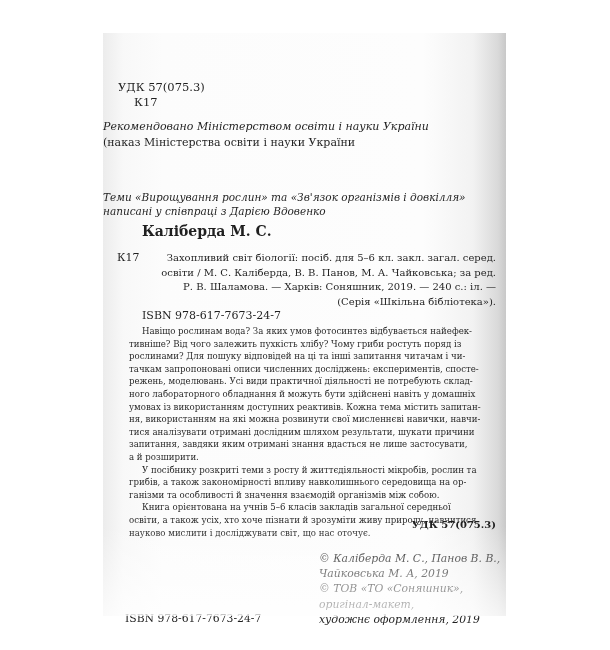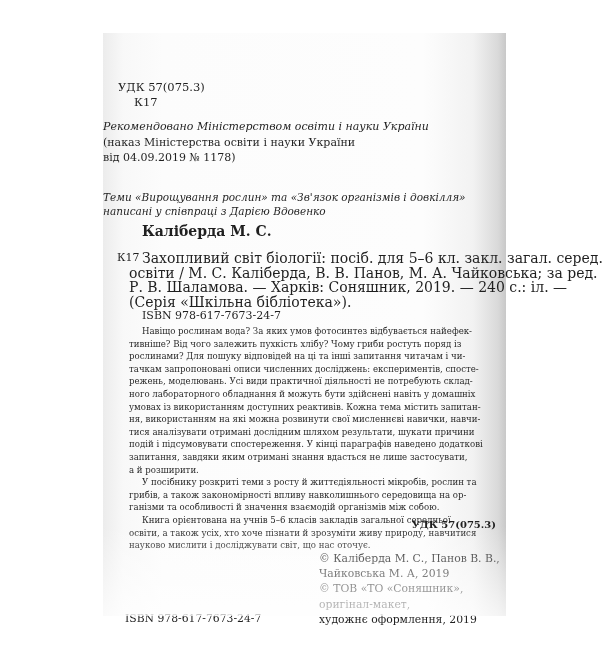--- a/index.html
+++ b/index.html
@@ -49,22 +49,23 @@
       left: 0; width: 403px; top: 157px;
       font-size: 10.5px;
       line-height: 14px;
       font-style: italic;
     }
 
     .author { left: 39px; top: 190px; font-size: 14px; font-weight: bold; }
     .k17-entry { left: 14px; top: 218px; font-size: 11px; }
     .entry-lines {
       left: 26px; top: 218px; width: 367px;
-      font-size: 14px;
+      font-size: 10px;
       line-height: 14.5px;
+      text-align: right;
     }
     .entry-lines div { white-space: nowrap; }
     .entry-lines .l1 { padding-left: 13px; }
 
     .isbn-main { left: 39px; top: 276px; font-size: 11px; }
 
     .annotation {
       left: 26px; top: 292px; width: 367px;
       font-size: 8.6px;
       line-height: 12.6px;
@@ -73,35 +74,34 @@
     .annotation .line { white-space: nowrap; }
     .annotation .ind { padding-left: 13px; }
 
     .udk-bottom { right: 10px; top: 486px; font-size: 10px; font-weight: bold; }
 
     .copyright {
       left: 216px; top: 518px;
       font-size: 10.8px;
       line-height: 15.2px;
     }
-    .copyright div { white-space: nowrap; }
+    .copyright div { white-space: nowrap; font-style: italic; }
     .isbn-bottom { left: 22px; top: 579px; font-size: 10.8px; }
   </style>
 </head>
 <body>
 
 <div class="page">
 
   <div class="abs udk-top">УДК 57(075.3)</div>
   <div class="abs k17-top">К17</div>
 
   <div class="abs recommended">
     <div class="it">Рекомендовано Міністерством освіти і науки України</div>
     <div>(наказ Міністерства освіти і науки України</div>
-    <div>від 04.09.2019 № 1178)</div>
   </div>
 
   <div class="abs topics">
     <div>Теми «Вирощування рослин» та «Зв'язок організмів і довкілля»</div>
     <div>написані у співпраці з Дарією Вдовенко</div>
   </div>
 
   <div class="abs author">Каліберда М. С.</div>
   <div class="abs k17-entry">К17</div>
   <div class="abs entry-lines">
@@ -115,21 +115,20 @@
   <div class="abs annotation">
     <div class="line ind">Навіщо рослинам вода? За яких умов фотосинтез відбувається найефек-</div>
     <div class="line">тивніше? Від чого залежить пухкість хлібу? Чому гриби ростуть поряд із</div>
     <div class="line">рослинами? Для пошуку відповідей на ці та інші запитання читачам і чи-</div>
     <div class="line">тачкам запропоновані описи численних досліджень: експериментів, спосте-</div>
     <div class="line">режень, моделювань. Усі види практичної діяльності не потребують склад-</div>
     <div class="line">ного лабораторного обладнання й можуть бути здійснені навіть у домашніх</div>
     <div class="line">умовах із використанням доступних реактивів. Кожна тема містить запитан-</div>
     <div class="line">ня, використанням на які можна розвинути свої мисленнєві навички, навчи-</div>
     <div class="line">тися аналізувати отримані дослідним шляхом результати, шукати причини</div>
-    <div class="line">подій і підсумовувати спостереження. У кінці параграфів наведено додаткові</div>
     <div class="line">запитання, завдяки яким отримані знання вдасться не лише застосувати,</div>
     <div class="line">а й розширити.</div>
     <div class="line ind">У посібнику розкриті теми з росту й життєдіяльності мікробів, рослин та</div>
     <div class="line">грибів, а також закономірності впливу навколишнього середовища на ор-</div>
     <div class="line">ганізми та особливості й значення взаємодій організмів між собою.</div>
     <div class="line ind">Книга орієнтована на учнів 5–6 класів закладів загальної середньої</div>
     <div class="line">освіти, а також усіх, хто хоче пізнати й зрозуміти живу природу, навчитися</div>
     <div class="line">науково мислити і досліджувати світ, що нас оточує.</div>
   </div>
 

